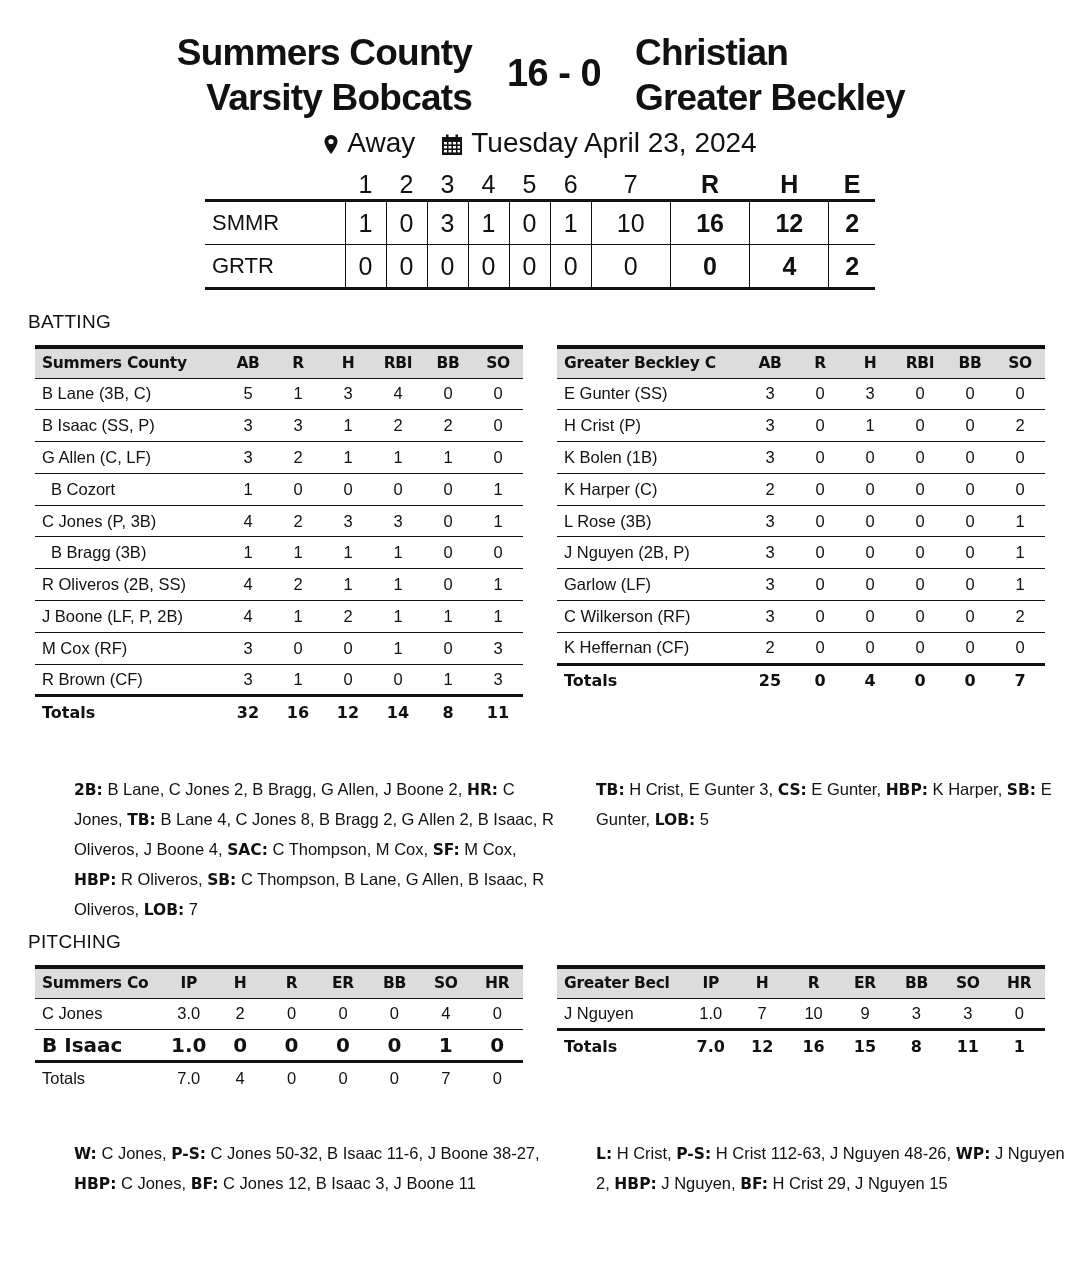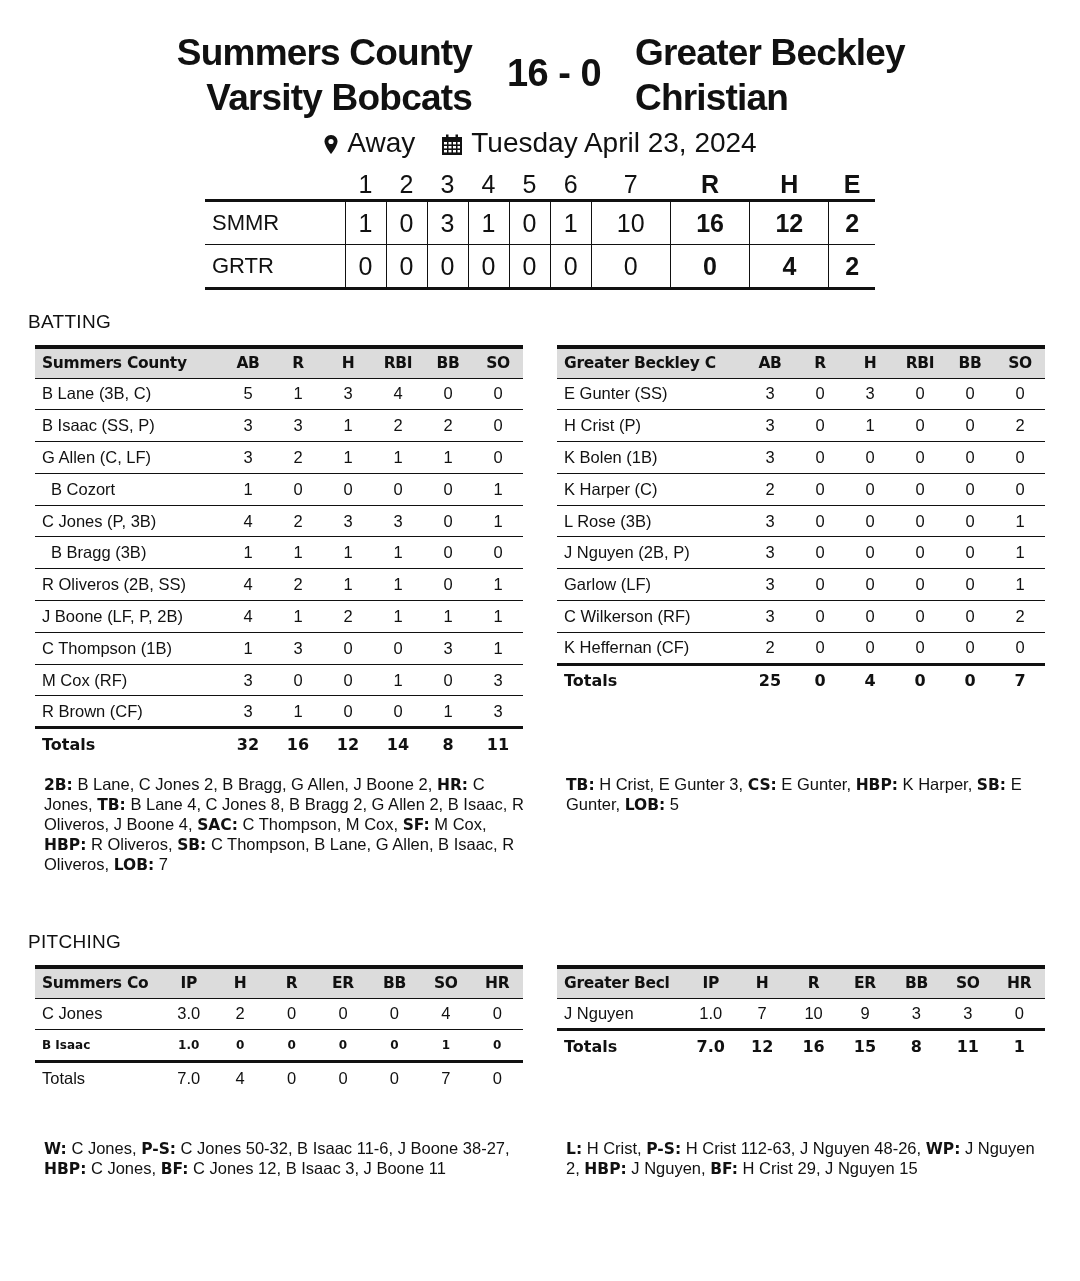--- a/index.html
+++ b/index.html
@@ -33,37 +33,37 @@
   
   .stats { position: absolute; border-collapse: collapse; font-size: 16.5px; table-layout: fixed; }
   .stats thead th { background: #dcdcdc; font-weight: 900; height: 31px; border-top: 4px solid #111; border-bottom: 1.5px solid #111; text-align: center; font-family: "DejaVu Sans", sans-serif; font-size: 15.5px; letter-spacing: -0.3px; }
   .stats thead th.name { text-align: left; padding-left: 7px; white-space: nowrap; overflow: hidden; }
   .stats td { height: 31.8px; text-align: center; vertical-align: middle; border-bottom: 1.5px solid #111; }
   .stats td.name { text-align: left; padding-left: 7px; white-space: nowrap; margin-top: 39px; }
   .stats td.name.sub { padding-left: 16px; }
   .stats tr.last td { border-bottom: 3.5px solid #111; }
   .stats tr.totals td { border-bottom: none; font-weight: 900; font-family: "DejaVu Sans", sans-serif; font-size: 16px; }
   .stats tr.totals.plain td { font-weight: normal; font-family: "Liberation Sans", sans-serif; font-size: 16.5px; }
-  .stats tr.boldrow td { font-weight: 900; font-family: "DejaVu Sans", sans-serif; font-size: 12px; }
-
-  .notes { position: absolute; font-size: 16.5px; line-height: 19px; }
+  .stats tr.boldrow td { font-weight: 900; font-family: "DejaVu Sans", sans-serif; font-size: 20px; }
+
+  .notes { position: absolute; font-size: 16.5px; line-height: 29px; margin-left: 30px; }
   .notes b { font-family: "DejaVu Sans", sans-serif; font-weight: 900; font-size: 15.5px; }
 </style>
 </head>
 <body>
 
 <div class="header">
   <div class="team-left">
     <div>Summers County</div>
     <div>Varsity Bobcats</div>
   </div>
   <div class="score">16 - 0</div>
   <div class="team-right">
+    <div>Christian</div>
     <div>Greater Beckley</div>
-    <div>Christian</div>
   </div>
 </div>
 
 <div class="meta">
   <span class="pin">
     <svg width="16" height="22" viewBox="0 0 16 22">
         <path d="M8 1 C4 1 1.5 4 1.5 7.5 C1.5 12 8 20 8 20 C8 20 14.5 12 14.5 7.5 C14.5 4 12 1 8 1 Z" fill="#111"></path>
         <circle cx="8" cy="7.5" r="2.6" fill="#fff"></circle>
       </svg>
   </span><span>Away</span><span class="cal">
@@ -225,29 +225,20 @@
       <tr class="">
         <td class="name">J Boone (LF, P, 2B)</td>
         <td class="">4</td>
         <td class="">1</td>
         <td class="">2</td>
         <td class="">1</td>
         <td class="">1</td>
         <td class="">1</td>
       </tr>
       <tr class="">
-        <td class="name">C Thompson (1B)</td>
-        <td class="">1</td>
-        <td class="">3</td>
-        <td class="">0</td>
-        <td class="">0</td>
-        <td class="">3</td>
-        <td class="">1</td>
-      </tr>
-      <tr class="">
         <td class="name">M Cox (RF)</td>
         <td class="">3</td>
         <td class="">0</td>
         <td class="">0</td>
         <td class="">1</td>
         <td class="">0</td>
         <td class="">3</td>
       </tr>
       <tr class="last">
         <td class="name">R Brown (CF)</td>

